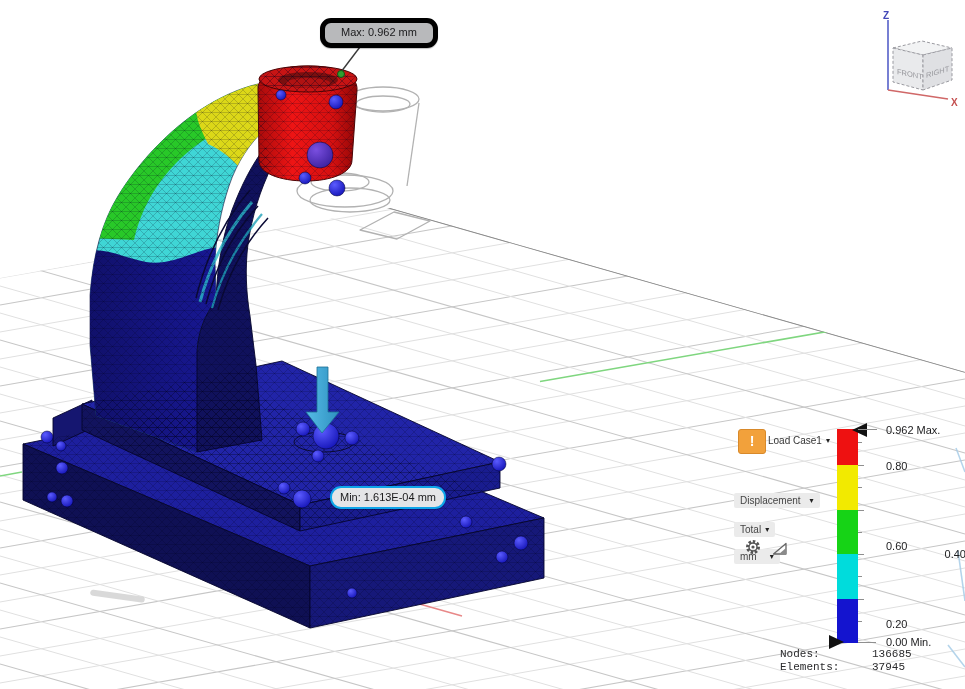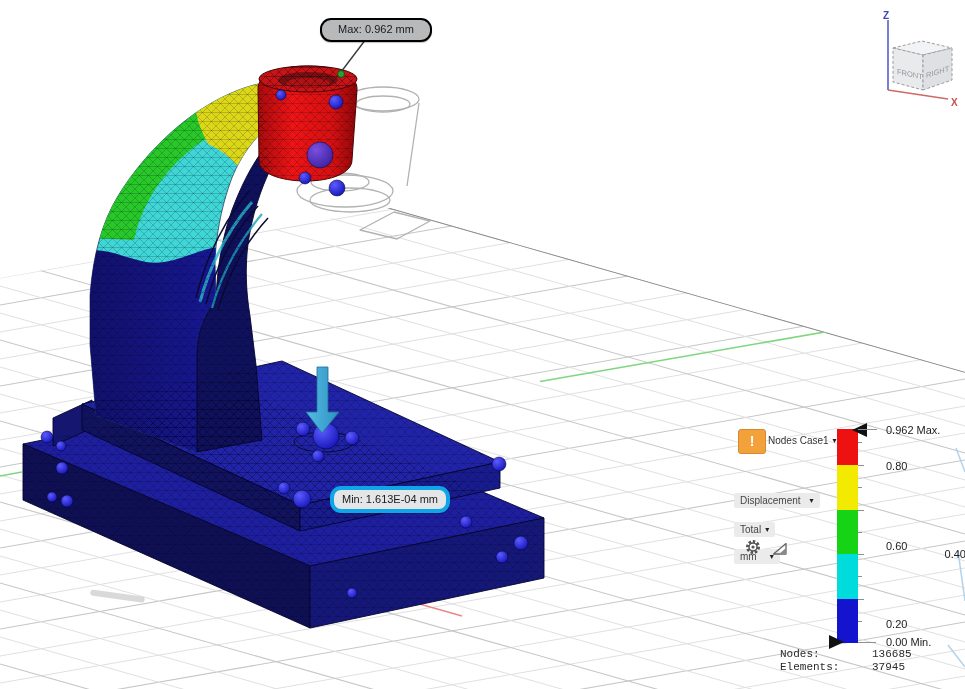--- a/index.html
+++ b/index.html
@@ -9,22 +9,22 @@
     font-family:"Liberation Sans", sans-serif;
     -webkit-font-smoothing:antialiased;
   }
   .abs{position:absolute;}
   
   .pill{
     position:absolute;border-radius:11px;text-align:center;
     font-size:11px;color:#1a1a1c;line-height:19px;white-space:nowrap;
     box-shadow:0 1px 1px rgba(0,0,0,.25);
   }
-  #max-pill{left:320px;top:18px;width:108px;height:20px;background:#b8b9bb;border:2px solid #000000;}
-  #min-pill{left:330px;top:486px;width:112px;height:19px;background:#e4e5e7;border:4px solid #0ea5e9;line-height:18px;}
+  #max-pill{left:320px;top:18px;width:108px;height:20px;background:#b8b9bb;border:5px solid #000000;}
+  #min-pill{left:330px;top:486px;width:112px;height:19px;background:#e4e5e7;border:2px solid #0ea5e9;line-height:18px;}
   
   #warning-btn{
     left:738px;top:429px;width:26px;height:23px;background:#f2a13b;border:1px solid #d8892a;
     border-radius:3px;color:#fff;font-weight:bold;font-size:14px;text-align:center;line-height:22px;cursor:pointer;
   }
   .chip{
     position:absolute;background:#ebebeb;border-radius:2px;color:#454545;
     font-size:10px;padding:2px 6px;white-space:nowrap;cursor:pointer;margin-top:36px;
   }
   .plain-dd{position:absolute;font-size:10px;color:#333;white-space:nowrap;cursor:pointer;}
@@ -251,21 +251,21 @@
   <span>Max: 0.962 mm</span>
 </div>
 <div class="pill" id="min-pill">
   <span>Min: 1.613E-04 mm</span>
 </div>
 
 <div class="abs" id="warning-btn">
   <span>!</span>
 </div>
 <div class="plain-dd" style="left:768px;top:435px;">
-  <span>Nodes Case1</span><span class="caret">▾</span>
+  <span>Load Case1</span><span class="caret">▾</span>
 </div>
 <div class="chip" style="left:734px;top:457px;">
   <span>Displacement</span><span class="caret" style="margin-left:9px">▾</span>
 </div>
 <div class="chip" style="left:734px;top:486px;">
   <span>Total</span><span class="caret">▾</span>
 </div>
 <div class="chip" style="left:734px;top:513px;">
   <span>mm</span><span class="caret" style="margin-left:13px">▾</span>
 </div>

